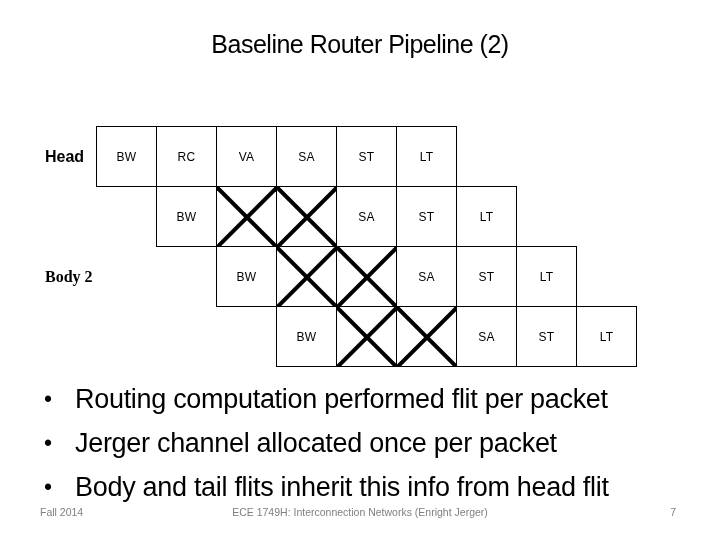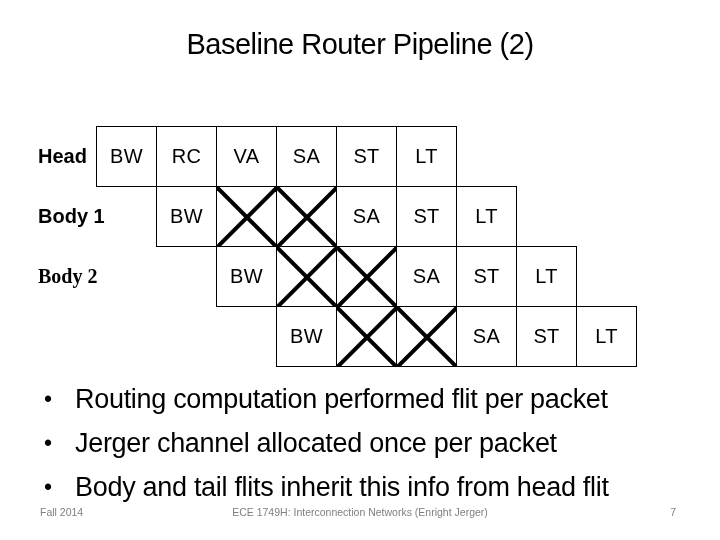--- a/index.html
+++ b/index.html
@@ -2,33 +2,33 @@
 <html><head>
 <meta charset="utf-8">
 <style>
   html,body { margin:0; padding:0; background:#fff; }
   .slide {
     position:relative; width:720px; height:540px; background:#ffffff;
     font-family:"Liberation Sans", sans-serif; overflow:hidden;
   }
   .title {
     position:absolute; top:20px; left:0; width:720px; margin:0;
-    text-align:center; font-size:29px; font-weight:400; color:#000;
+    text-align:center; font-size:25px; font-weight:400; color:#000;
     letter-spacing:-0.5px; line-height:48px;
   }
   .diagram { position:absolute; left:0; top:126px; width:720px; height:246px; }
   .row-label {
-    position:absolute; left:38px; height:61px; display:flex; align-items:center;
-    font-size:20px; font-weight:700; color:#000;
+    position:absolute; left:45px; height:61px; display:flex; align-items:center;
+    font-size:16px; font-weight:700; color:#000;
   }
   .cell {
     position:absolute; width:61px; height:61px; box-sizing:border-box;
     border:1px solid #000; background:#fff; overflow:hidden;
     display:flex; align-items:center; justify-content:center;
-    font-size:20px; color:#000; letter-spacing:0.3px;
+    font-size:12px; color:#000; letter-spacing:0.3px;
   }
   .cell.crossed::before, .cell.crossed::after {
     content:""; position:absolute; left:50%; top:50%;
     width:92px; height:3.5px; background:#000;
   }
   .cell.crossed::before { transform:translate(-50%,-50%) rotate(45deg); }
   .cell.crossed::after  { transform:translate(-50%,-50%) rotate(-45deg); }
   .bullets { position:absolute; left:40px; top:377px; margin:0; padding:0; list-style:none; }
   .bullets li {
     position:relative; padding-left:35px; height:44px; line-height:44px;
@@ -60,21 +60,20 @@
       </div>
       <div class="cell" style="left: 276px; top: 0px;">
         <span>SA</span>
       </div>
       <div class="cell" style="left: 336px; top: 0px;">
         <span>ST</span>
       </div>
       <div class="cell" style="left: 396px; top: 0px;">
         <span>LT</span>
       </div>
-      <div class="row-label" style="top: 60px;">Body 1</div>
       <div class="cell" style="left: 156px; top: 60px;">
         <span>BW</span>
       </div>
       <div class="cell crossed" style="left: 216px; top: 60px;"></div>
       <div class="cell crossed" style="left: 276px; top: 60px;"></div>
       <div class="cell" style="left: 336px; top: 60px;">
         <span>SA</span>
       </div>
       <div class="cell" style="left: 396px; top: 60px;">
         <span>ST</span>

